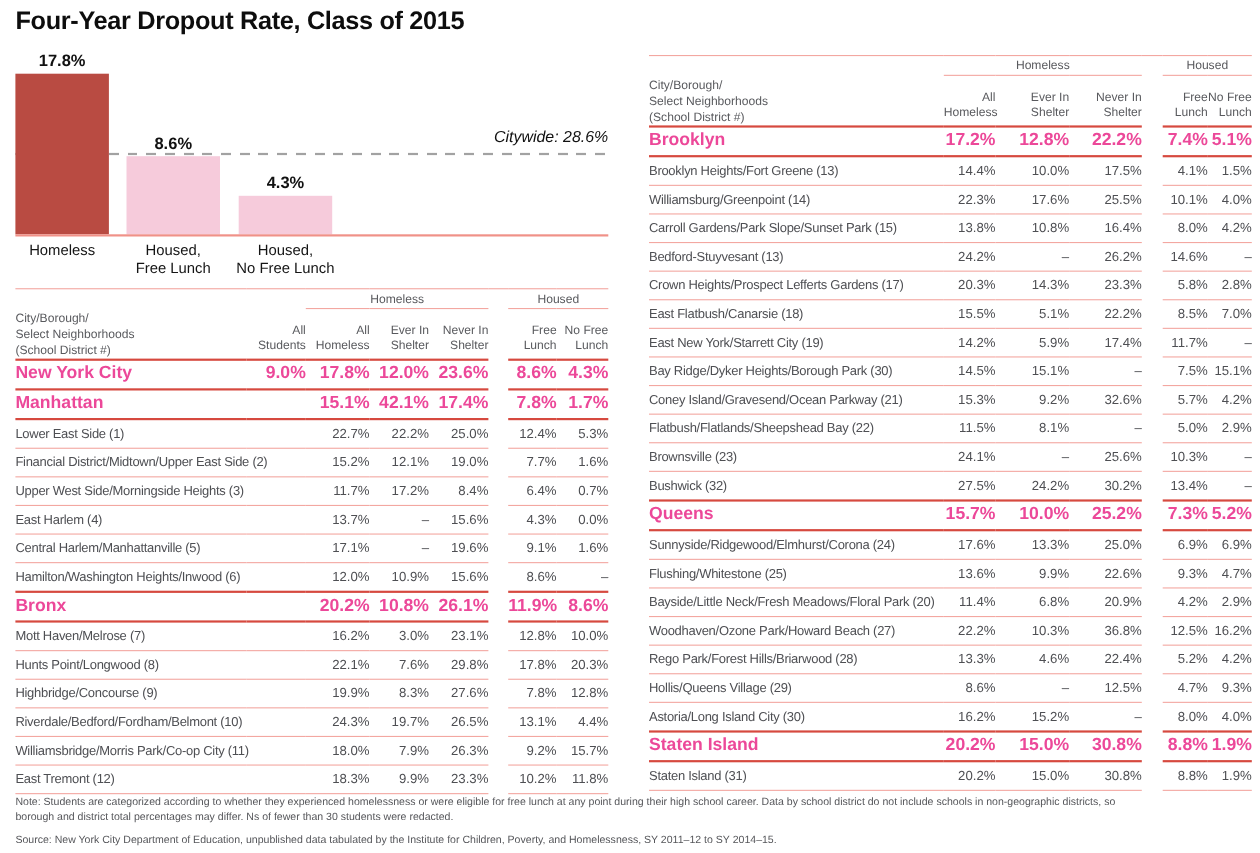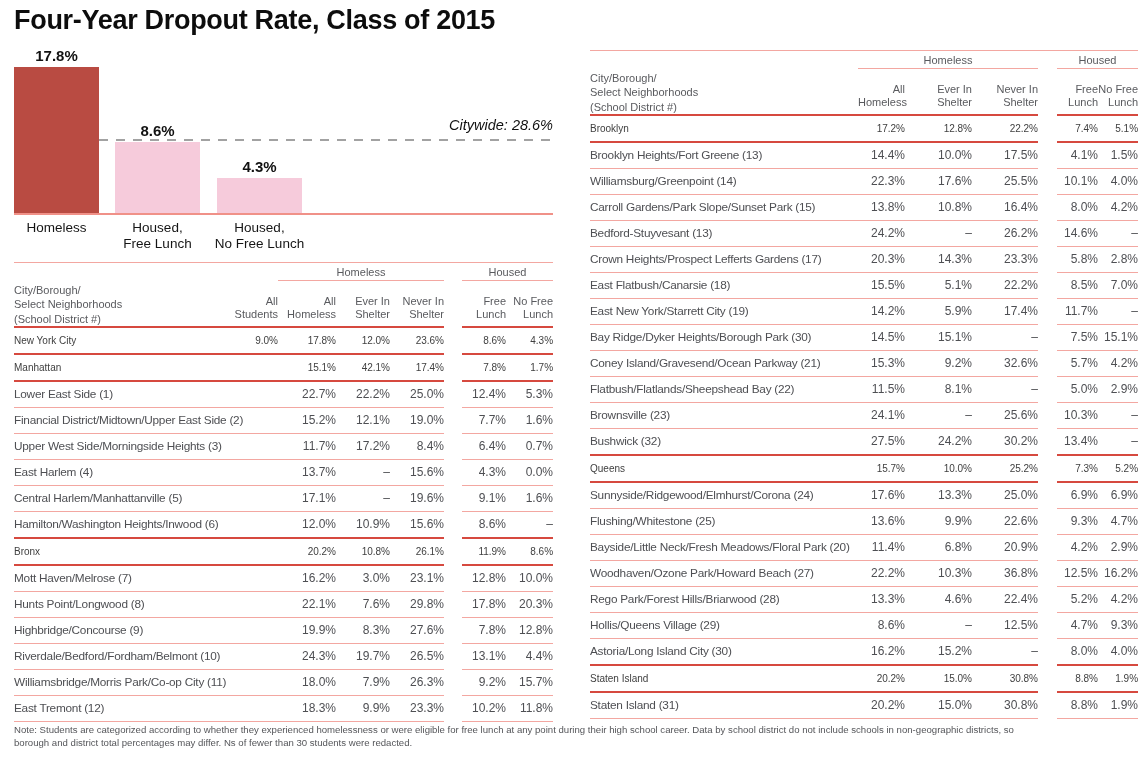--- a/index.html
+++ b/index.html
@@ -1,20 +1,20 @@
 <!DOCTYPE html>
 <html><head>
 <meta charset="utf-8">
 <style>
   html,body{margin:0;padding:0;background:#fff;}
   body{width:1145px;height:775px;position:relative;font-family:"Liberation Sans",sans-serif;color:#1a1a1a;overflow:hidden;}
   .abs{position:absolute;}
 
   
-  #title{left:14px;top:5px;font-size:27px;font-weight:bold;letter-spacing:-0.3px;color:#0d0d0d;margin:0;}
+  #title{left:14px;top:5px;font-size:23px;font-weight:bold;letter-spacing:-0.3px;color:#0d0d0d;margin:0;}
 
   
   #chart{left:14px;top:48px;width:539px;height:205px;}
   #plot{position:absolute;left:0;top:0;width:539px;height:165px;}
   .bar{position:absolute;bottom:0;}
   .bar-value{position:absolute;transform:translateX(-50%);font-size:15px;font-weight:bold;color:#111;white-space:nowrap;}
   #refline{position:absolute;left:0;width:539px;height:2px;
     background:repeating-linear-gradient(90deg,#a2a2a2 0 9px,transparent 9px 17px);}
   #citywide{position:absolute;right:0;font-size:14.5px;font-style:italic;color:#111;white-space:nowrap;}
   #baseline{position:absolute;left:0;top:165px;width:539px;height:2px;background:#f09188;}
@@ -32,21 +32,21 @@
   .t th.namehead{vertical-align:top;text-align:left;line-height:1.3;padding-top:20px;white-space:pre-line;}
   .t th.allstu{vertical-align:bottom;padding-bottom:5px;line-height:1.2;white-space:pre-line;}
   .t th.group{vertical-align:bottom;text-align:center;border-bottom:1px solid #f3a7a1;padding-bottom:2px;}
   .t tr.h2 th{vertical-align:bottom;padding-bottom:5px;line-height:1.2;white-space:pre-line;}
   .t .hbb{border-bottom:2px solid #d6493f;}
   .t td{height:25px;padding:0;vertical-align:middle;}
   .t td.name{white-space:nowrap;letter-spacing:-0.25px;overflow:visible;font-size:11.8px;}
   .t .gap{border:none !important;}
   .t td.bb-l{border-bottom:1px solid #f3a7a1;}
   .t td.bb-s{border-bottom:2px solid #d6493f;}
-  .t tr.bold td{font-weight:normal;color:#404040;letter-spacing:0;font-size:10px;}
+  .t tr.bold td{font-weight:bold;color:#ec4899;letter-spacing:0;font-size:16px;}
 
   
   #footnote{left:14px;top:723px;width:1035px;font-size:9.6px;line-height:1.4;color:#55565a;}
   #footnote p{margin:0 0 7px 0;}
 </style>
 </head>
 <body>
 
 <h1 id="title" class="abs">Four-Year Dropout Rate, Class of 2015</h1>
 
@@ -496,13 +496,14 @@
         <td class="num bb-l">30.8%</td>
         <td class="gap"></td>
         <td class="num bb-l">8.8%</td>
         <td class="num bb-l">1.9%</td>
       </tr>
     </tbody>
 </table>
 
 <div id="footnote" class="abs">
   <p>Note: Students are categorized according to whether they experienced homelessness or were eligible for free lunch at any point during their high school career. Data by school district do not include schools in non-geographic districts, so borough and district total percentages may differ. Ns of fewer than 30 students were redacted.</p>
+  <p>Source: New York City Department of Education, unpublished data tabulated by the Institute for Children, Poverty, and Homelessness, SY 2011–12 to SY 2014–15.</p>
 </div>
 
 </body></html>

